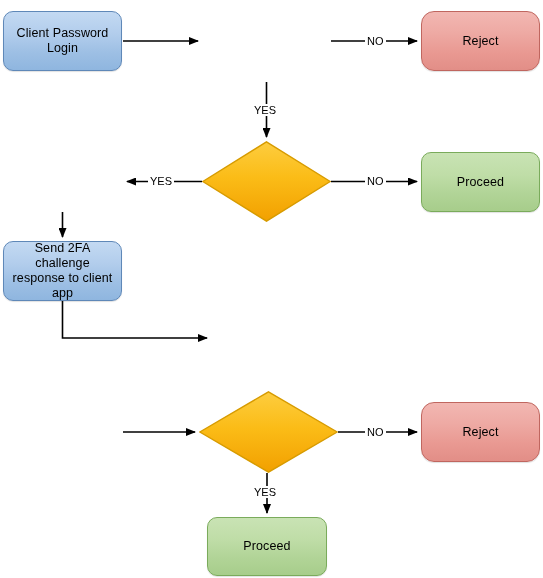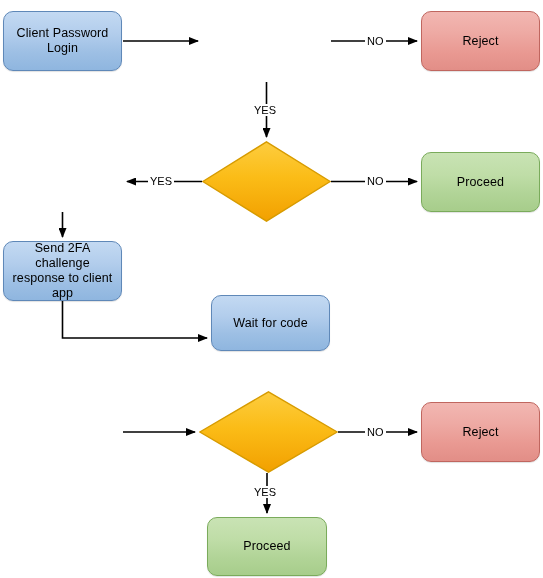--- a/index.html
+++ b/index.html
@@ -45,20 +45,21 @@
   }
   .node.blue {
     background: linear-gradient(to bottom, #c3d9f2 0%, #b2cdec 38%, #9dbfe4 70%, #8fb6df 100%);
     border-color: #5f88b8;
     box-shadow: 0 1px 1px rgba(0,0,0,0.12);
   }
   .node.red {
     background: linear-gradient(to bottom, #f2b7b2 0%, #eeaaa4 35%, #e99992 70%, #e28e87 100%);
     border-color: #c0665f;
     box-shadow: 0 1px 1px rgba(0,0,0,0.12);
+    border-radius: 13px;
   }
   .node.green {
     background: linear-gradient(to bottom, #c9e3b4 0%, #bfdda7 38%, #b1d497 70%, #a7cd8b 100%);
     border-color: #7aab5b;
     box-shadow: 0 1px 1px rgba(0,0,0,0.12);
   }
   .node.diamond {
     background: transparent;
     border: none;
   }
@@ -139,23 +140,20 @@
   </div>
 
   <div class="node box green" style="left:421px; top:152px; width:119px; height:60px;">
     <span class="label">Proceed</span>
   </div>
 
   <div class="node box blue" style="left:3px; top:241px; width:119px; height:60px;text-align:center;">
     <span class="label">Send 2FA challenge response to client app</span>
   </div>
 
-  <div class="node box blue" style="left:211px; top:295px; width:119px; height:56px;">
-    <span class="label">Wait for code</span>
-  </div>
 
 
   <div class="node diamond" style="left:199px; top:391px; width:139px; height:82px;">
     <svg class="dshape" viewBox="0 0 139 82" preserveAspectRatio="none">
       <polygon points="69.5,0.8 138.2,41 69.5,81.2 0.8,41" fill="url(#amberGrad)" stroke="#d79b00" stroke-width="1.4"></polygon>
     </svg>
   </div>
 
   <div class="node box red" style="left:421px; top:402px; width:119px; height:60px;">
     <span class="label">Reject</span>

